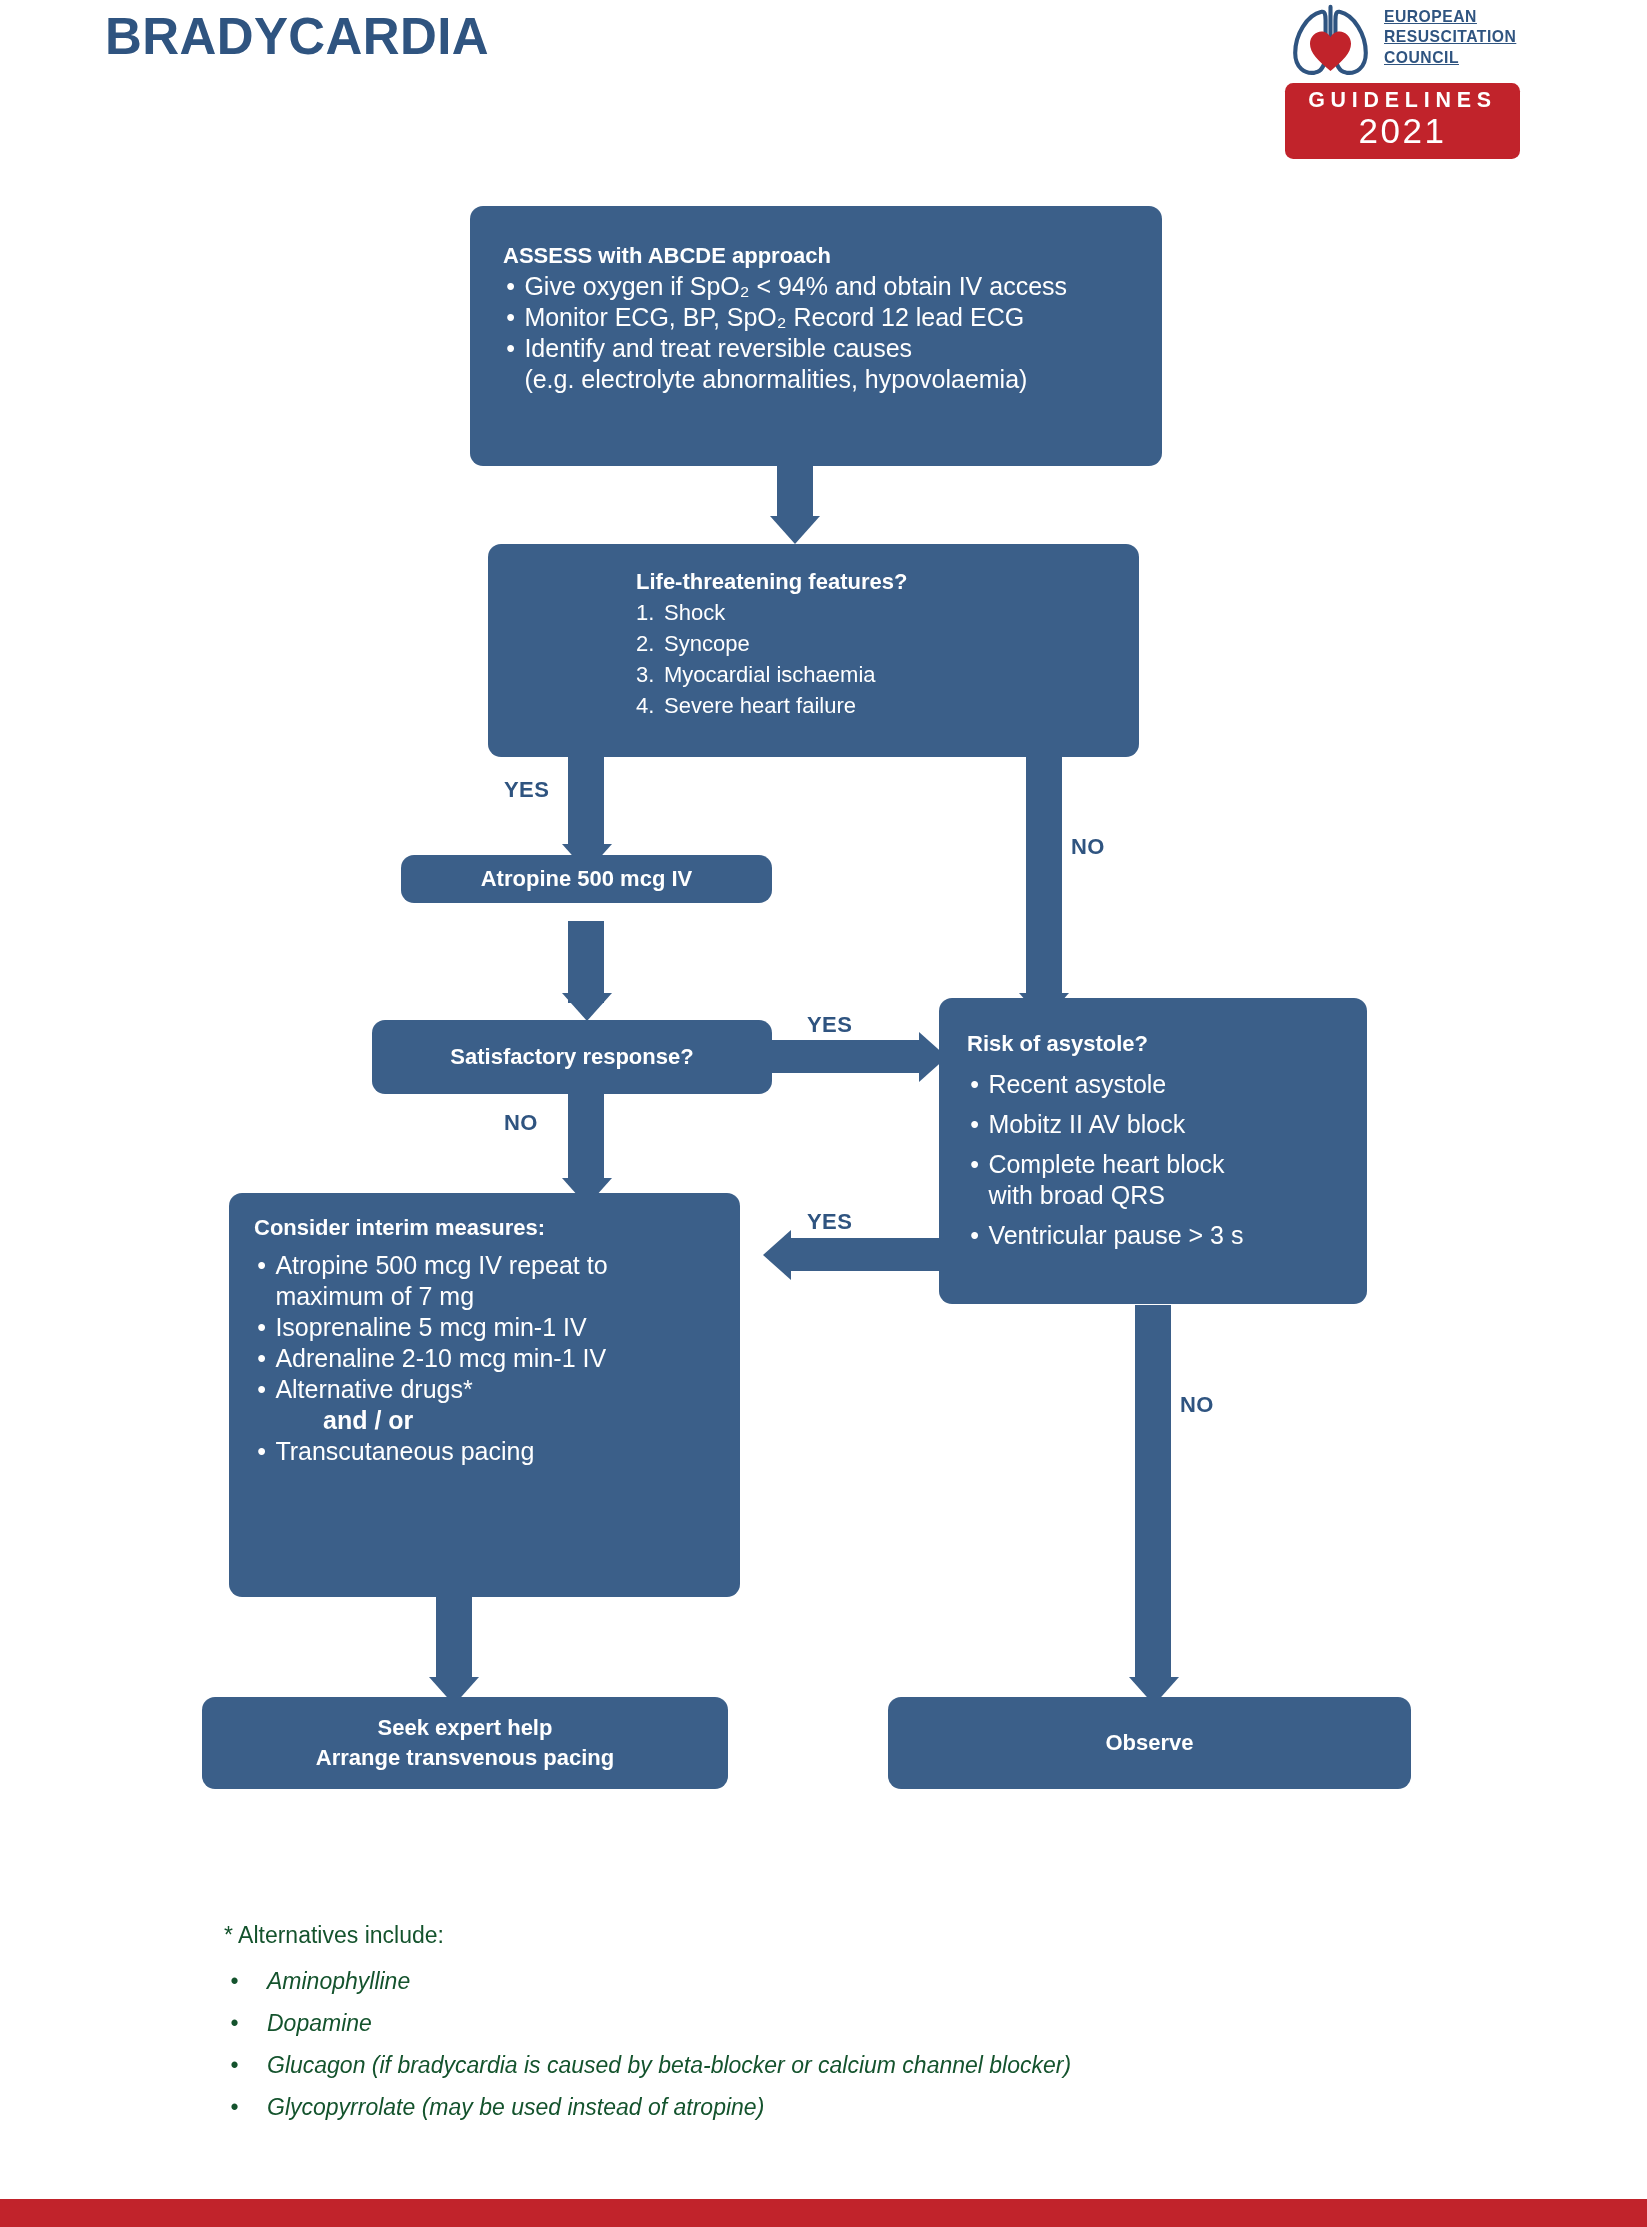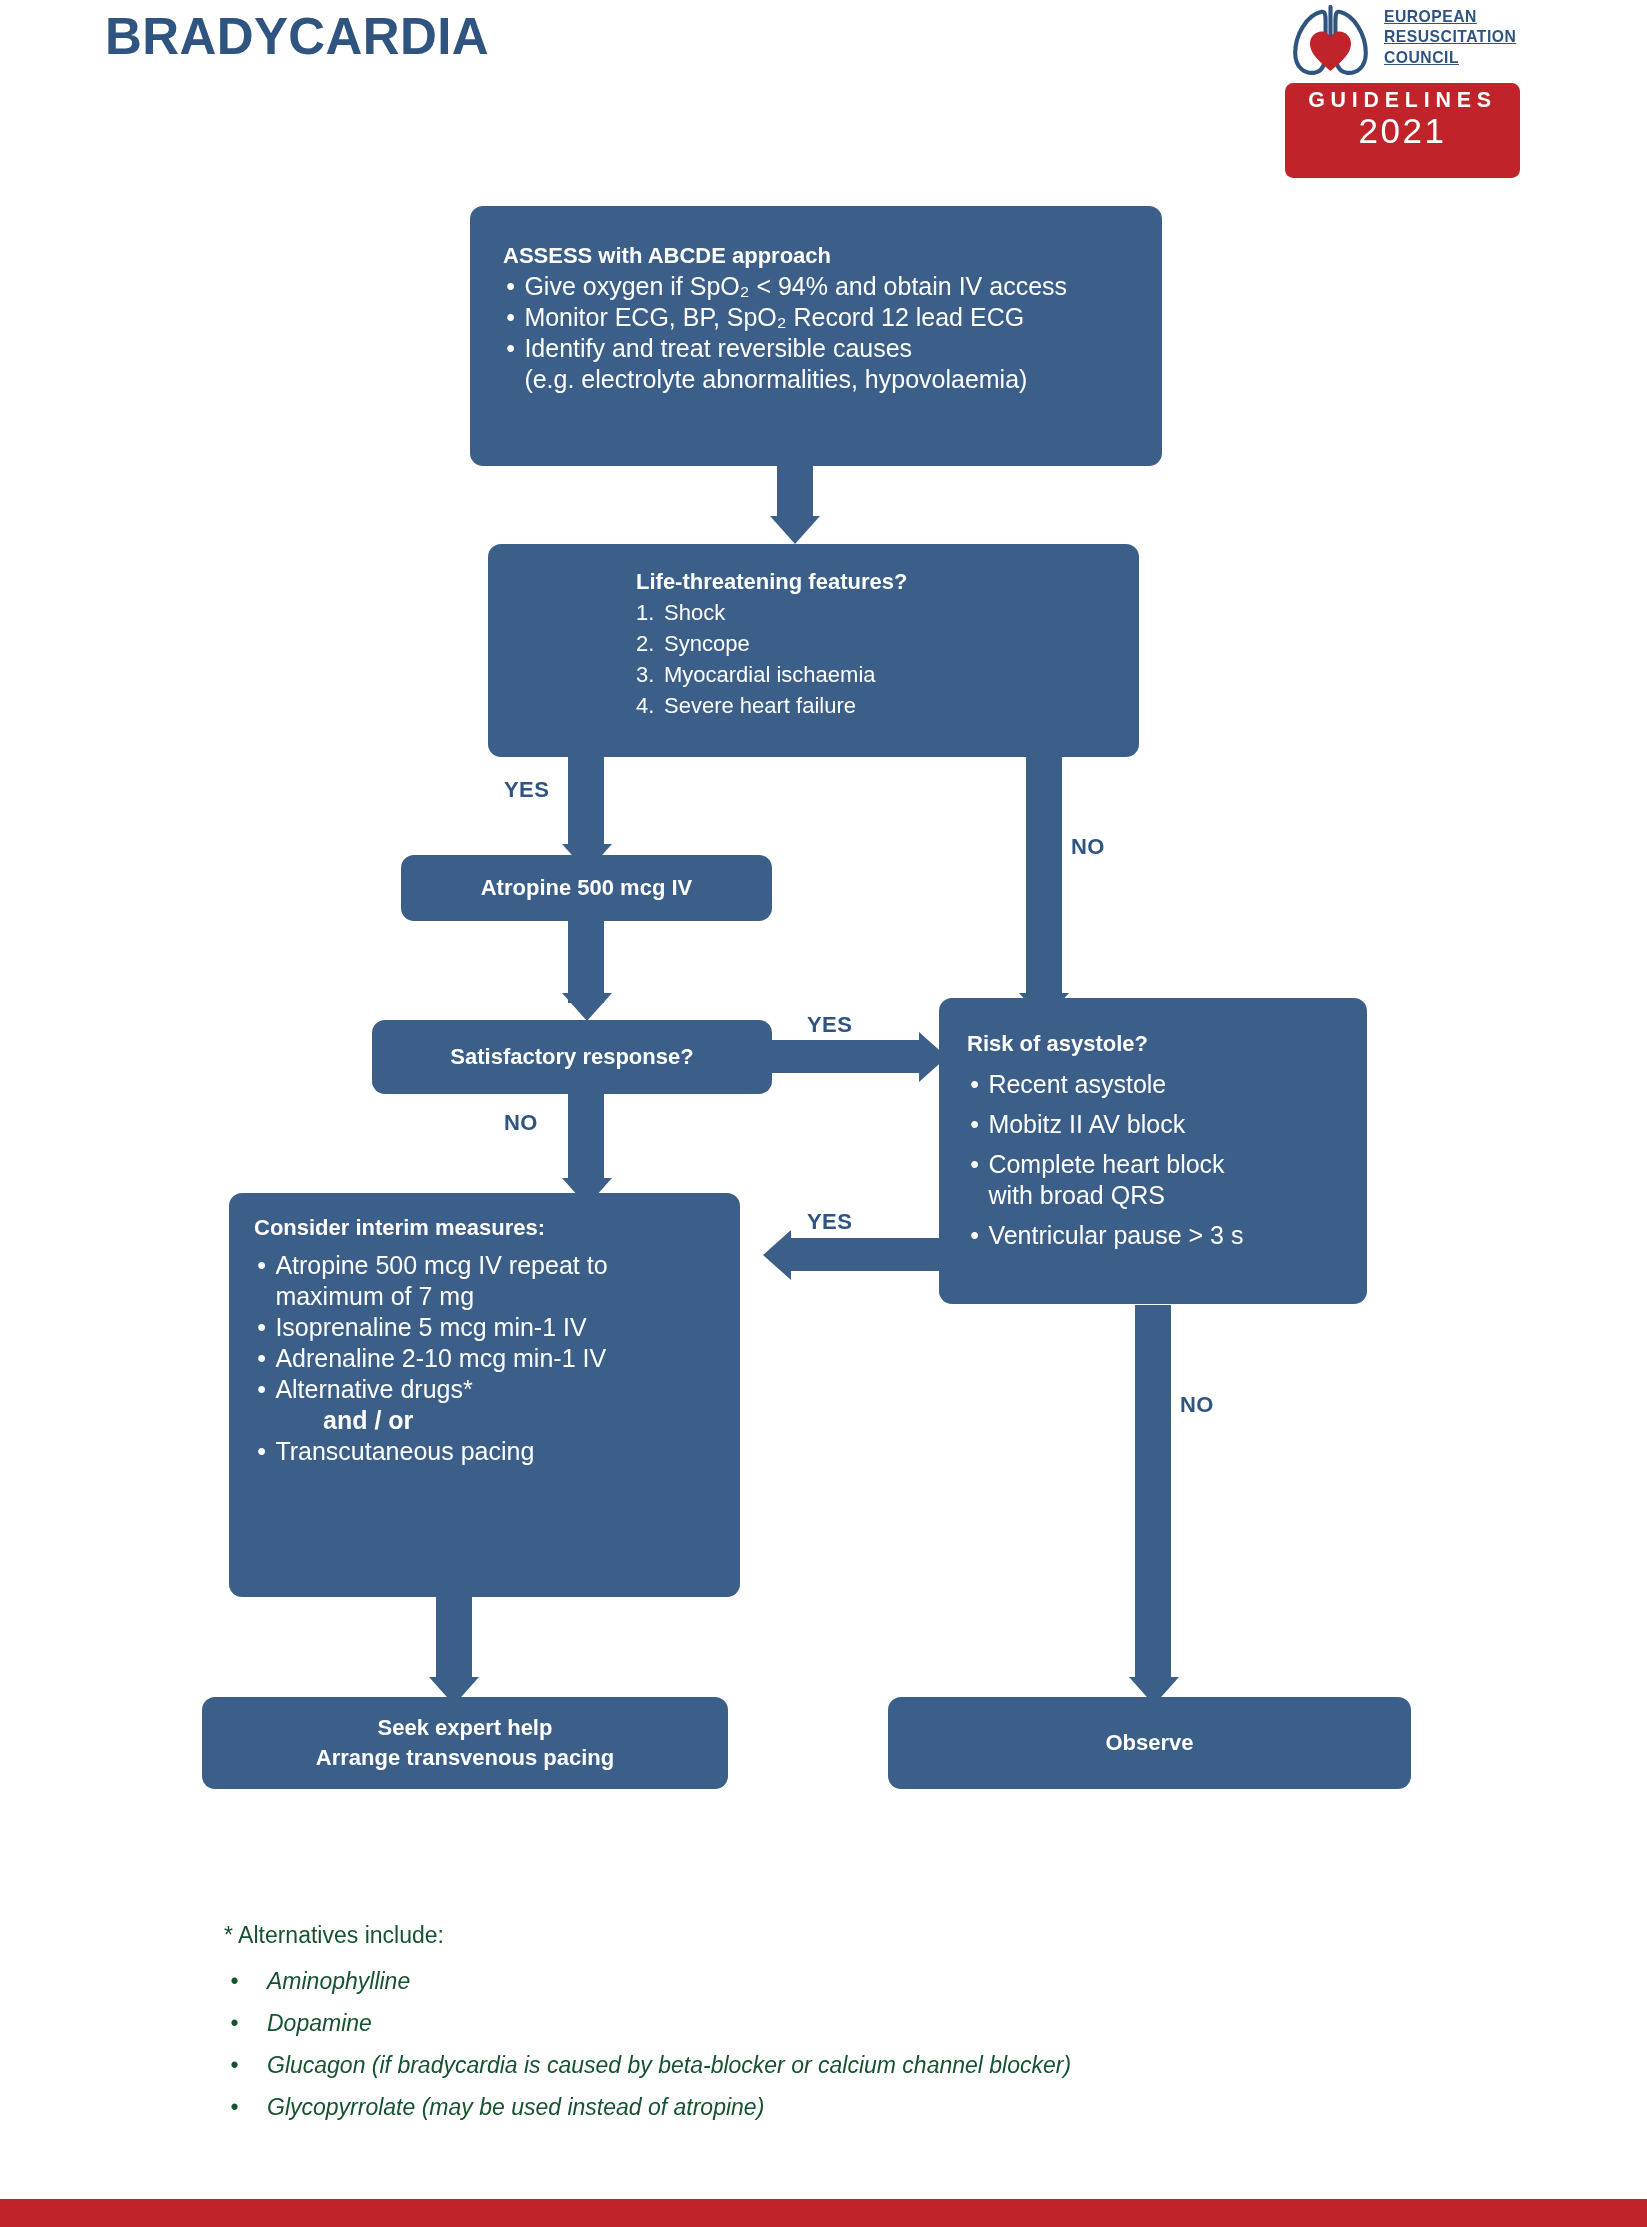--- a/index.html
+++ b/index.html
@@ -52,21 +52,21 @@
     font-size: 15.7px;
     line-height: 20.6px;
     letter-spacing: 0.5px;
     text-decoration: underline;
   }
   #erc-guidelines-badge {
     position: absolute;
     left: 0px;
     top: 81px;
     width: 235px;
-    height: 95px;
+    height: 76px;
     background: #c1232b;
     border-radius: 8.2px;
     color: #ffffff;
     text-align: center;
   }
   #erc-guidelines-label {
     font-size: 21.4px;
     font-weight: bold;
     letter-spacing: 5.8px;
     padding-top: 5px;
@@ -270,21 +270,21 @@
 
 <div class="arrow" style="left:568px; top:756px; width:36px; height:16.5px;"></div>
 <div class="arrow" style="left:568px; top:756px; width:36px; height:91px;"></div>
 <div class="arrow-head-down" style="left:562px; top:844px;"></div>
 <div class="branch-label" style="left:504px; top:777px;">YES</div>
 
 <div class="arrow" style="left:1026px; top:756px; width:36px; height:242px;"></div>
 <div class="arrow-head-down" style="left:1019px; top:993px;"></div>
 <div class="branch-label" style="left:1071px; top:834px;">NO</div>
 
-<div class="flow-box box-center" style="left:401px; top:855px; width:371px; height:66px;">
+<div class="flow-box box-center" style="left:401px; top:855px; width:371px; height:48px;">
   <div class="box-heading">Atropine 500 mcg IV</div>
 </div>
 
 <div class="arrow" style="left:568px; top:921px; width:36px; height:82px;"></div>
 <div class="arrow-head-down" style="left:562px; top:993px;"></div>
 
 <div class="flow-box box-center" style="left:372px; top:1020px; width:400px; height:74px;">
   <div class="box-heading">Satisfactory response?</div>
 </div>
 

